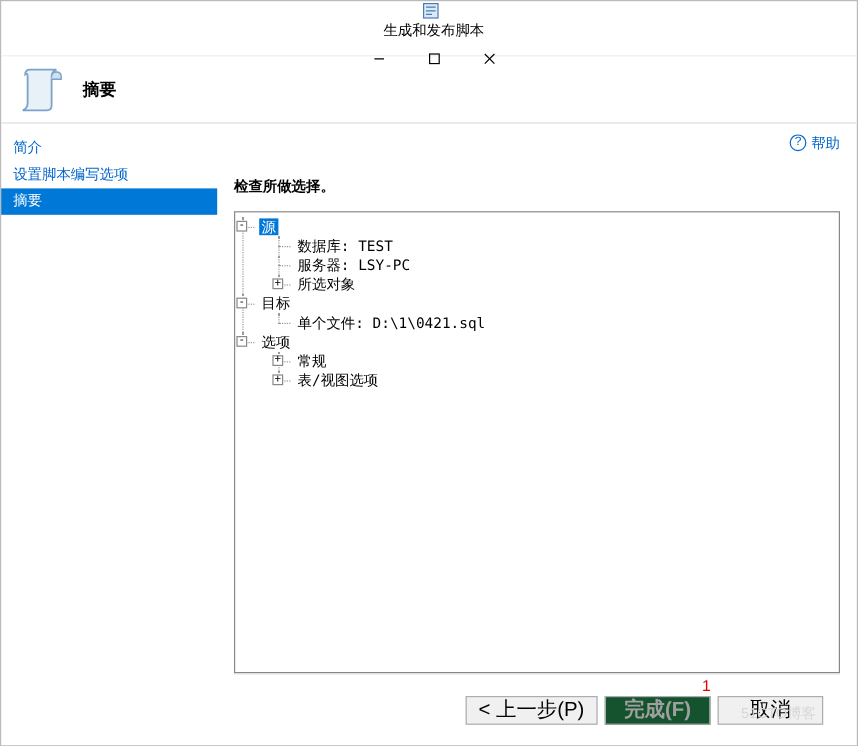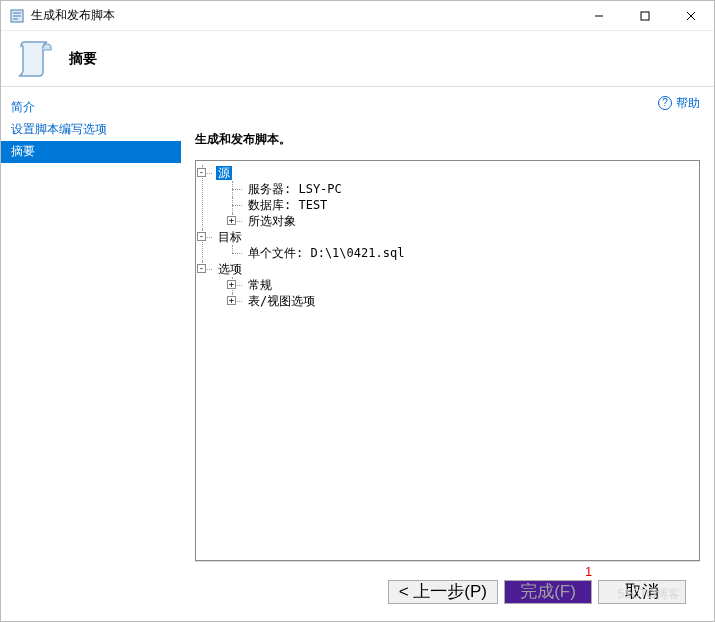--- a/index.html
+++ b/index.html
@@ -12,25 +12,26 @@
   }
   .window {
     width: 715px;
     height: 622px;
     border: 1px solid #bbb;
     display: flex;
     flex-direction: column;
     background: #fff;
   }
   .titlebar {
-    height: 30px;
+    height: 46px;
     display: flex;
     align-items: center;
     padding: 0 0 0 8px;
     border-bottom: 1px solid #eee;
+    flex-direction: column;
   }
   .titlebar-icon {
     width: 16px; height: 16px;
     margin-right: 6px;
     display: flex; align-items: center; justify-content: center;
   }
   .titlebar-title { flex: 1; font-size: 12px; }
   .winbtns { display: flex; }
   .winbtn {
     width: 46px; height: 30px;
@@ -159,21 +160,21 @@
   .btn {
     min-width: 88px;
     height: 24px;
     border: 1px solid #adadad;
     background: #f0f0f0;
     padding: 0 10px;
     font-size: 17px;
     font-family: inherit;
     display: inline-flex; align-items: center; justify-content: center;
   }
-  .btn:disabled { color: #a0a0a0; background: #4c1d95; }
+  .btn:disabled { color: #a0a0a0; background: #14532d; font-weight: bold; }
   .btn.focus { outline: 2px solid #0078d7; outline-offset: -1px; }
   .redbox { border: 2px solid #e60000; padding: 2px; display: inline-flex; }
   .watermark{
     position:absolute; right:20px; bottom:18px; color:#d7d7d7; font-size:12px;
   }
 </style>
 </head>
 <body>
 
 <div class="window">
@@ -224,34 +225,34 @@
       <div class="side-item active">摘要</div>
     </div>
 
     <div class="content">
       <div class="help-row">
         <span class="help-link">
           <span class="help-icon">?</span>
           <span>帮助</span>
         </span>
       </div>
-      <div class="instruction">生成和发布脚本。</div>
+      <div class="instruction">检查所做选择。</div>
 
       <div class="tree-pane">
         <div class="tree">
           <ul>
             <li>
               <span class="node-toggle">-</span>
               <span class="node-label sel">源</span>
               <ul>
                 <li>
+                  <span class="node-label">数据库: TEST</span>
+                </li>
+                <li>
                   <span class="node-label">服务器: LSY-PC</span>
-                </li>
-                <li>
-                  <span class="node-label">数据库: TEST</span>
                 </li>
                 <li>
                   <span class="node-toggle">+</span>
                   <span class="node-label">所选对象</span>
                 </li>
               </ul>
             </li>
             <li>
               <span class="node-toggle">-</span>
               <span class="node-label">目标</span>

